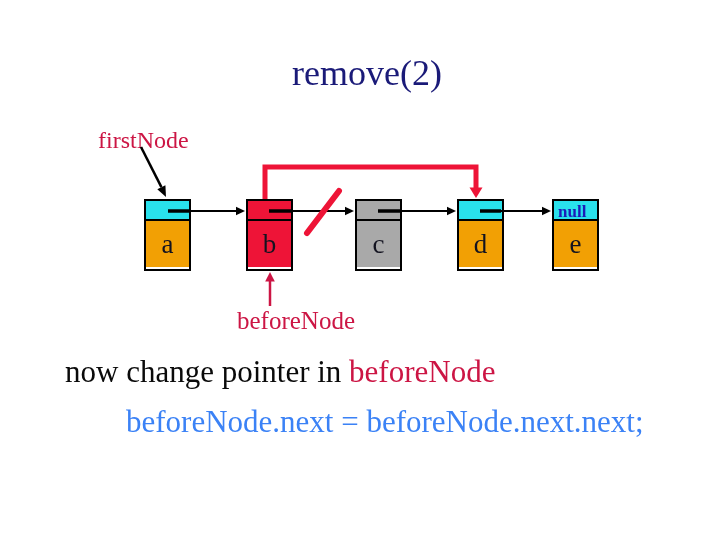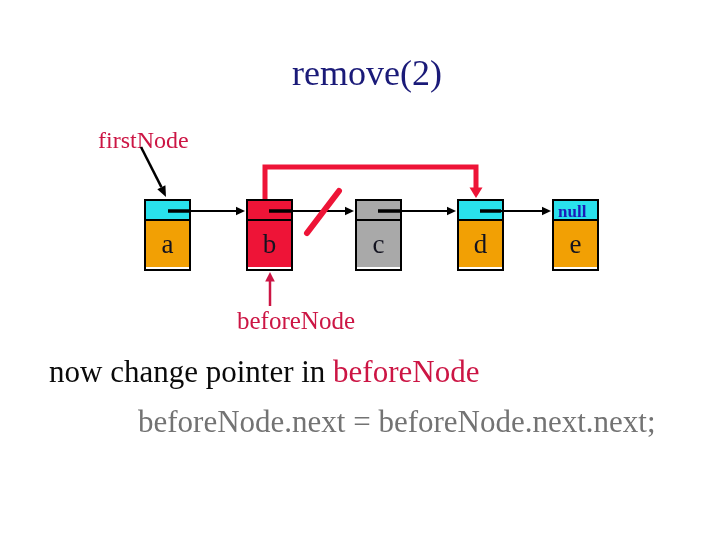--- a/index.html
+++ b/index.html
@@ -67,33 +67,33 @@
   .null-text {
     position: absolute;
     left: 4px; bottom: -1px;
     font-size: 17px;
     font-weight: bold;
     line-height: 1;
     color: #1C1CB8;
   }
   .caption-line1 {
     position: absolute;
-    left: 49px; top: 356px;
+    left: 65px; top: 356px;
     font-size: 31px;
     line-height: 1;
     color: #0a0a0a;
     white-space: nowrap;
   }
   .caption-line1 .red { color: #CC1544; }
   .caption-line2 {
     position: absolute;
-    left: 138px; top: 406px;
+    left: 126px; top: 406px;
     font-size: 31px;
     line-height: 1;
-    color: #737373;
+    color: #3b82f6;
     white-space: nowrap;
   }
   .overlay {
     position: absolute;
     top: 0; left: 0;
     pointer-events: none;
   }
 </style>
 </head>
 <body>

